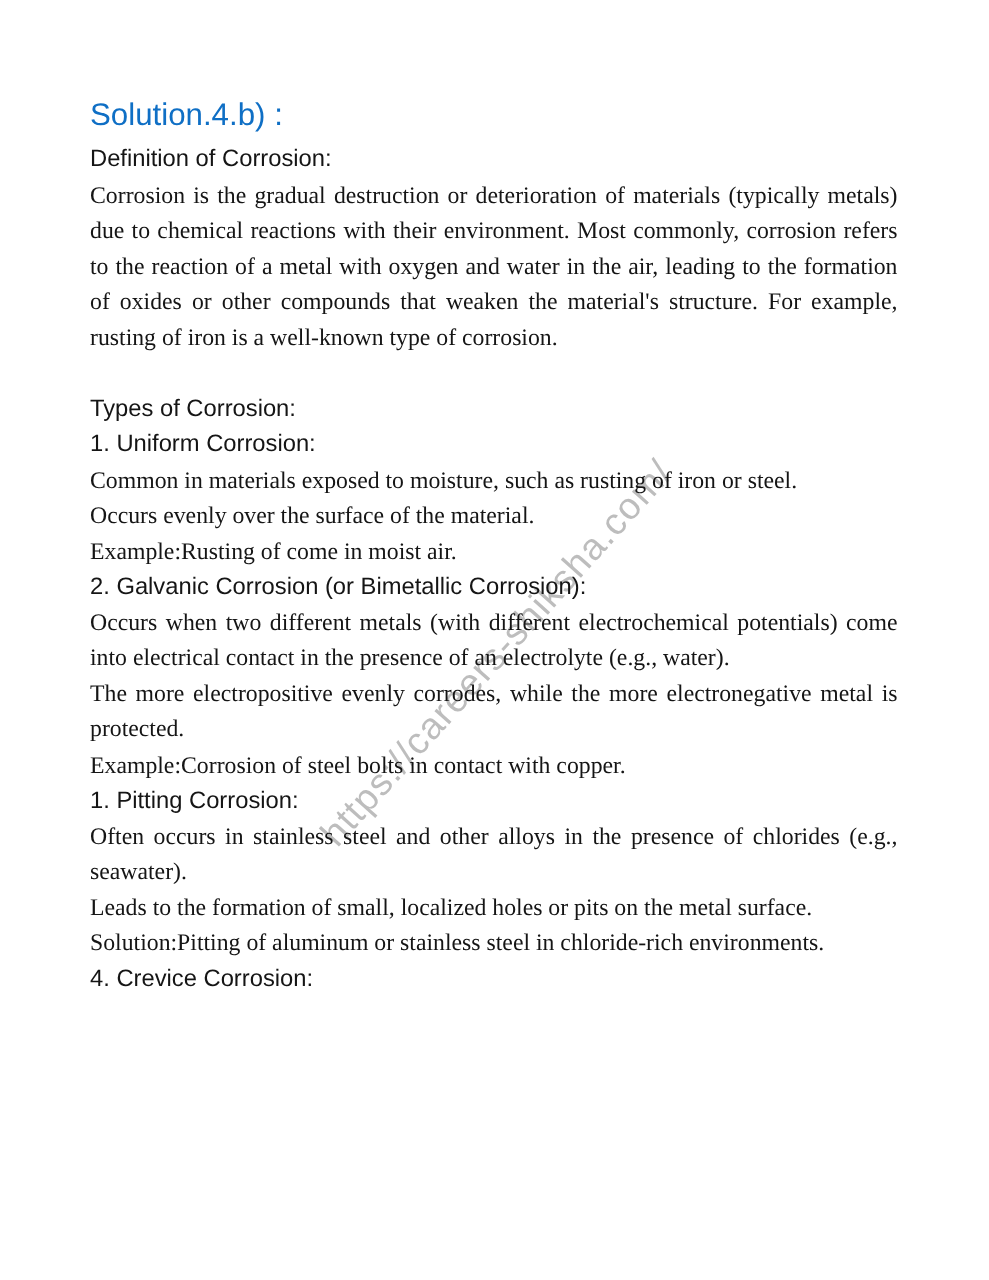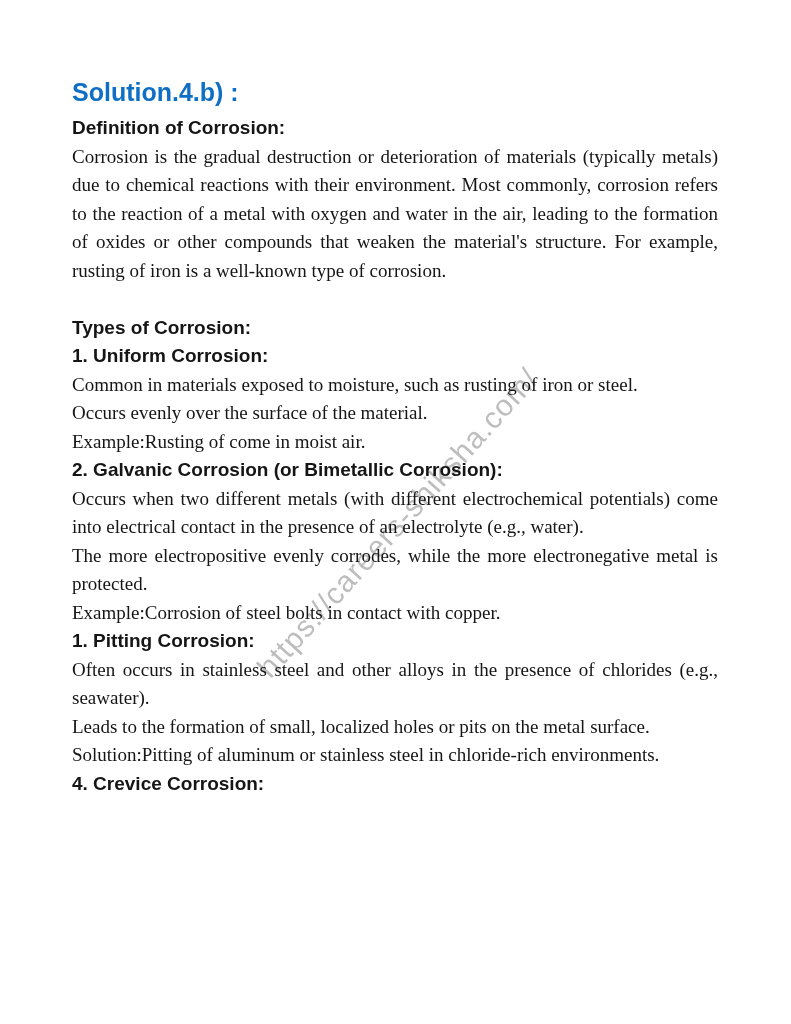--- a/index.html
+++ b/index.html
@@ -36,29 +36,29 @@
     z-index: 2;
     box-sizing: border-box;
     width: 791px;
     padding: 76px 73px 0 72px;
     color: #151515;
   }
   .title {
     margin: 0 0 6px 0;
     font-size: 25px;
     line-height: 32px;
-    font-weight: bold;
+    font-weight: normal;
     color: #0f6fc5;
   }
   .content p {
     margin: 0;
     font-size: 19px;
     line-height: 28.5px;
   }
-  .bold { font-weight: bold; }
+  .bold { font-weight: normal; }
   .just { text-align: justify; font-family: Liberation Serif, serif; }
   .spacer { height: 28.5px; }
 </style>
 </head>
 <body>
 
 <div class="page">
 
   <div class="watermark">https://careers-shiksha.com/</div>
 

